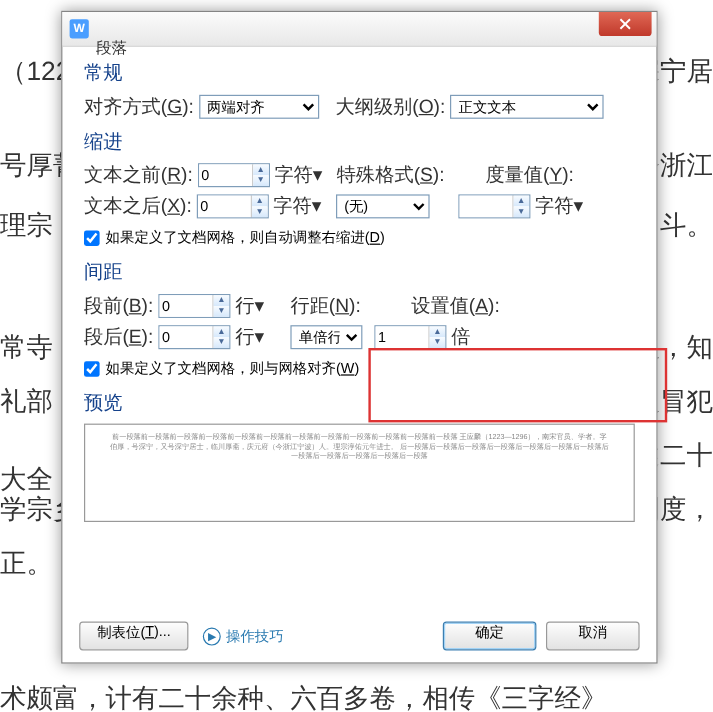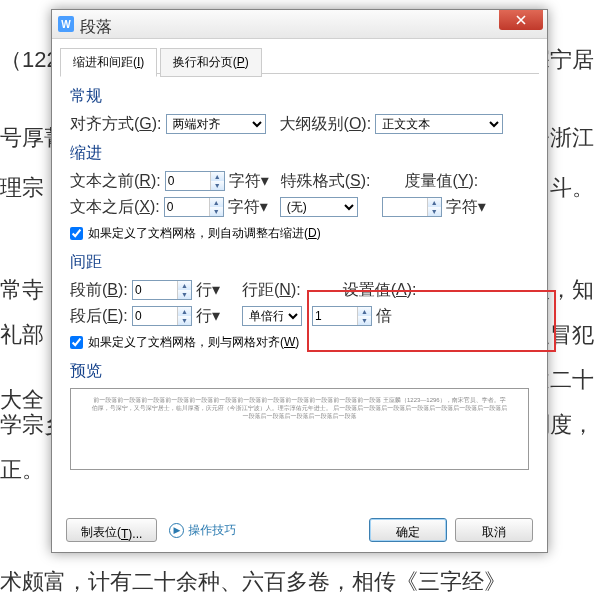--- a/index.html
+++ b/index.html
@@ -1,20 +1,20 @@
 <!DOCTYPE html>
 <html><head>
 <meta charset="utf-8">
 <style>
 body{margin:0;font:12px "Microsoft YaHei",sans-serif;background:#fff;position:relative;width:594px;height:593px;overflow:hidden}
 .bgtext{position:absolute;color:#333;font-size:22px;line-height:1.8;white-space:nowrap}
 .dlg{position:absolute;left:51px;top:9px;width:495px;height:542px;background:#fff;border:1px solid #848484;box-shadow:0 0 12px rgba(0,0,0,.4)}
 .titlebar{height:28px;background:linear-gradient(#fbfbfb,#e8e8e8);border-bottom:1px solid #d0d0d0;position:relative}
 .appicon{position:absolute;left:6px;top:6px;width:16px;height:16px;background:#4a9eff;border-radius:2px;display:flex;align-items:center;justify-content:center;color:#fff;font-size:10px;font-weight:bold}
-.title{position:absolute;left:28px;top:7px;font-size:16px;color:#333}
+.title{position:absolute;left:28px;top:21px;font-size:13px;color:#333}
 .close{position:absolute;right:4px;top:0;width:44px;height:20px;background:linear-gradient(#e06855,#c0392b);border-radius:0 0 3px 3px;display:flex;align-items:center;justify-content:center;color:#fff;font-size:13px;cursor:pointer}
 .tabs{height:26px;margin:8px 8px 0 8px;border-bottom:1px solid #ccc;position:relative}
 .tab{display:inline-block;padding:5px 12px;font-size:12px;border:1px solid #ccc;background:#f5f5f5;margin-right:-1px;cursor:pointer;position:relative;top:1px}
 .tab.active{background:#fff;border-bottom:1px solid #fff}
 .u{text-decoration:underline}
 .body{padding:4px 18px 0 18px}
 .grp{margin-top:8px}
 .grplbl{color:#15428b;font-size:16px;margin-bottom:6px}
 .row{display:flex;align-items:center;margin:4px 0;min-height:22px}
 .lbl{font-size:16px;color:#333;margin-right:4px}
@@ -26,21 +26,21 @@
 .spin input{border:0;width:40px;height:18px;padding:0 2px;font:12px sans-serif;outline:0}
 .spinbtn{width:16px;display:flex;flex-direction:column;border-left:1px solid #ccc}
 .spinbtn div{flex:1;background:linear-gradient(#f7fbff,#d6e8fb);display:flex;align-items:center;justify-content:center;font-size:7px;color:#4a6a99;cursor:pointer;line-height:1}
 .rad{display:inline-flex;align-items:center;margin-right:18px;cursor:pointer}
 .rad input{margin:0 4px 0 0}
 .chk{display:inline-flex;align-items:center;cursor:pointer}
 .chk input{margin:0 5px 0 0}
 .redbox{position:absolute;border:2px solid #d33;left:255px;top:280px;width:245px;height:58px;pointer-events:none}
 .preview{border:1px solid #999;margin:6px 0 0 0;height:82px;padding:8px 20px;box-sizing:border-box;font-size:6px;color:#888;line-height:1.3;overflow:hidden;text-align:center}
 .btnbar{position:absolute;bottom:10px;left:0;right:0;padding:0 14px;display:flex;align-items:center}
-.btn{height:24px;padding:0 14px;border:1px solid #999;background:linear-gradient(#fdfdfd,#e2e2e2);border-radius:3px;font:12px sans-serif;cursor:pointer;display:inline-flex;align-items:flex-end}
+.btn{height:24px;padding:0 14px;border:1px solid #999;background:linear-gradient(#fdfdfd,#e2e2e2);border-radius:3px;font:12px sans-serif;cursor:pointer;display:inline-flex;align-items:flex-start}
 .btn.def{border:1px solid #3c7fb1;box-shadow:0 0 0 1px #a3d3f5 inset}
 .tiplink{color:#2a7ab0;margin-left:12px;cursor:pointer;display:inline-flex;align-items:center}
 .tipicon{width:13px;height:13px;border:1px solid #2a7ab0;border-radius:50%;margin-right:4px;display:flex;align-items:center;justify-content:center;font-size:9px;color:#2a7ab0}
 .sp{flex:1}
 </style>
 </head>
 <body>
 
 <div class="bgtext" style="left:0;top:40px">（1221</div>
 <div class="bgtext" style="right:0;top:40px">深宁居</div>
@@ -63,24 +63,20 @@
   <div class="titlebar">
     <div class="appicon">W</div>
     <div class="title">段落</div>
     <div class="close">
       <svg width="10" height="10" viewBox="0 0 10 10">
           <path d="M1 1L9 9M9 1L1 9" stroke="#fff" stroke-width="1.6"></path>
         </svg>
     </div>
   </div>
 
-  <div class="tabs">
-    <span class="tab active"><span>缩进和间距(</span><span class="u">I</span><span>)</span></span>
-    <span class="tab"><span>换行和分页(</span><span class="u">P</span><span>)</span></span>
-  </div>
 
   <div class="body">
 
     <div class="grp">
       <div class="grplbl">常规</div>
       <div class="row">
         <span class="lbl"><span>对齐方式(</span><span class="u">G</span><span>):</span></span>
         <select class="combo2"><option>两端对齐</option></select>
         <span class="lbl"><span>大纲级别(</span><span class="u">O</span><span>):</span></span>
         <select class="combo" style="width:128px"><option>正文文本</option></select>

